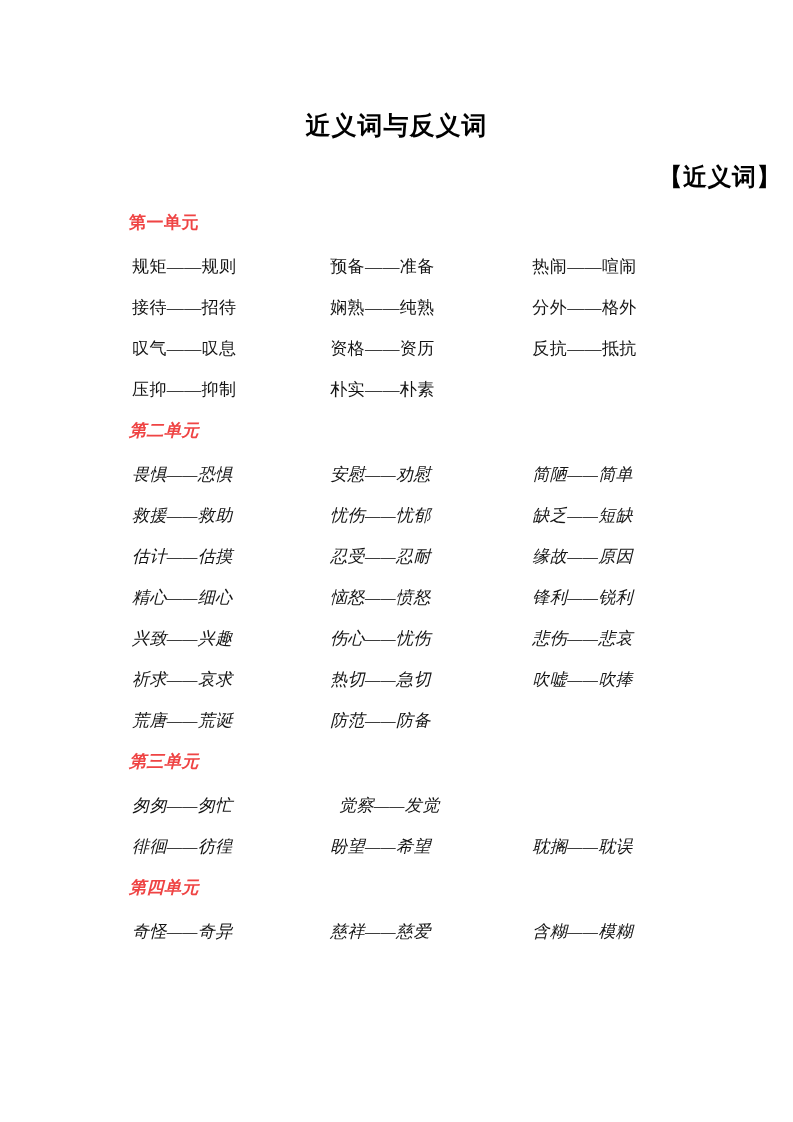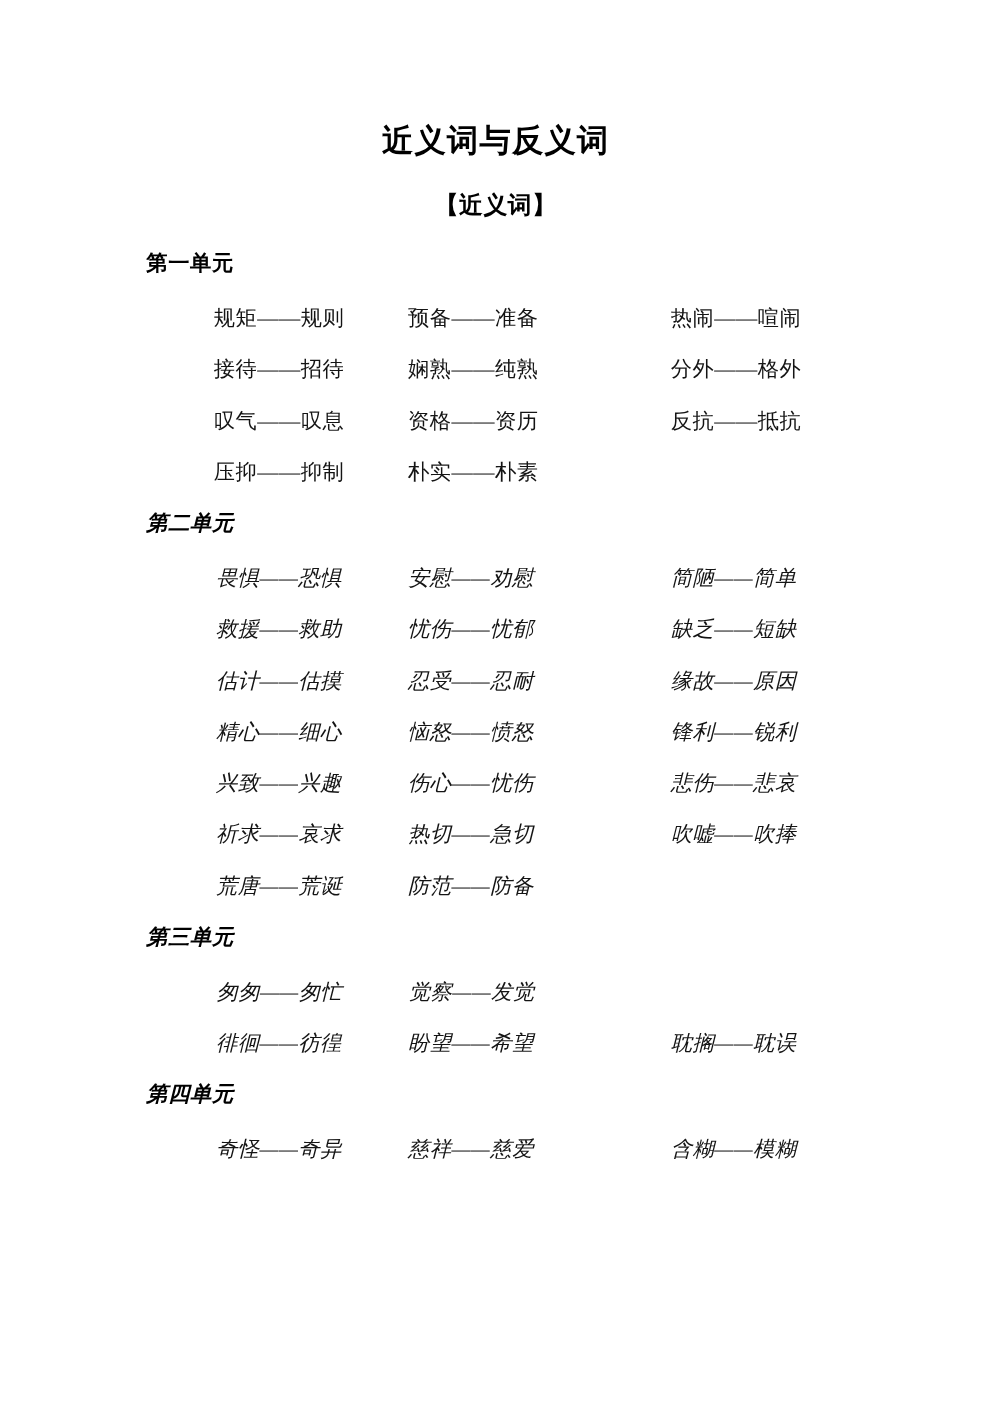--- a/index.html
+++ b/index.html
@@ -19,42 +19,42 @@
   }
 
   .page {
     position: absolute;
     left: 0;
     top: 0;
     width: 793px;
     height: 1122px;
     background: #ffffff;
     box-sizing: border-box;
-    padding: 0;
+    padding: 12px;
   }
 
   
   .doc-title {
     font-family: "Liberation Sans", "DejaVu Sans", sans-serif;
     font-weight: 700;
     font-size: 25px;
     line-height: 30px;
     text-align: center;
     letter-spacing: 1px;
     color: #000;
     margin: 0;
     padding-top: 98px;
   }
 
   .doc-subtitle {
     font-family: "Liberation Serif", "DejaVu Serif", serif;
     font-weight: 700;
-    font-size: 19px;
+    font-size: 24px;
     line-height: 24px;
-    text-align: center;
+    text-align: right;
     color: #000;
     margin: 0;
     padding-top: 25px;
     letter-spacing: 0.5px;
   }
 
   
   .content {
     margin-top: 22px;
     padding-left: 117px;
@@ -63,21 +63,21 @@
 
   .unit {
     margin: 0;
   }
 
   .unit-title {
     font-family: "Liberation Sans", "DejaVu Sans", sans-serif;
     font-weight: 700;
     font-size: 17px;
     line-height: 24px;
-    color: #000000;
+    color: #ef4444;
     letter-spacing: 0.5px;
     margin: 0 0 11px 0;
   }
 
   .rows {
     margin: 0;
   }
 
   .row {
     display: flex;
@@ -88,21 +88,21 @@
   .cell {
     font-family: "Liberation Serif", "DejaVu Serif", serif;
     font-size: 17px;
     line-height: 24px;
     letter-spacing: 0.4px;
     color: #141414;
     white-space: nowrap;
     box-sizing: border-box;
   }
 
-  .cell.col-1 { width: 210px; padding-left: 3px; text-align: center; }
+  .cell.col-1 { width: 210px; padding-left: 3px; }
   .cell.col-2 { width: 208px; padding-left: 0px; }
   .cell.col-3 { width: 200px; padding-left: 3px; }
 
   .cell.empty { visibility: hidden; }
 
   
   .unit + .unit { margin-top: 9px; font-style: italic; }
 </style>
 </head>
 <body>

